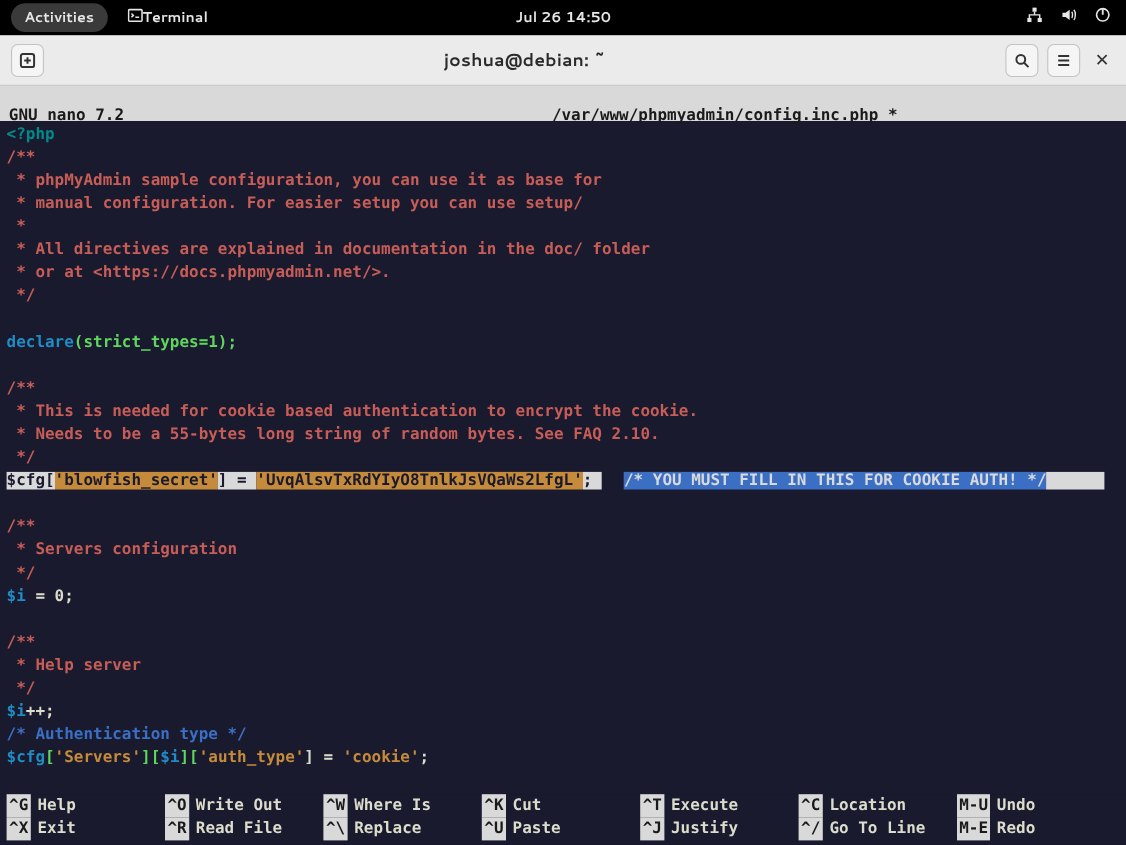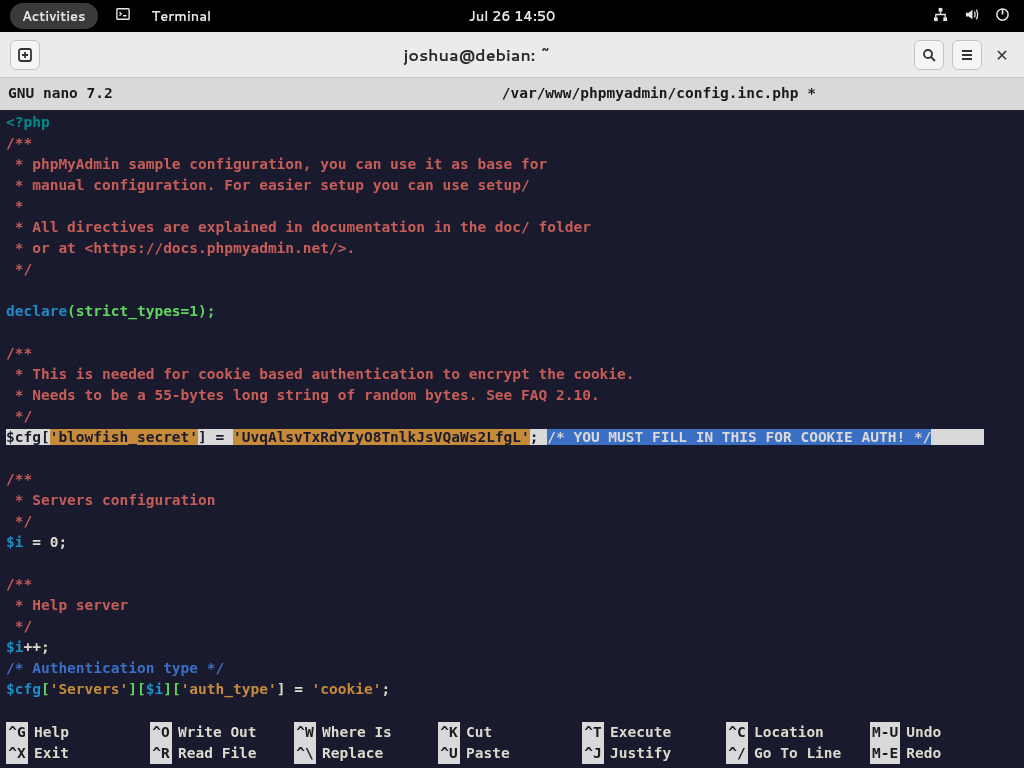--- a/index.html
+++ b/index.html
@@ -1,57 +1,57 @@
 <!DOCTYPE html>
 <html><head>
 <meta charset="utf-8">
 <style>
 * { margin: 0; padding: 0; box-sizing: border-box; }
 html, body { width: 1024px; height: 768px; overflow: hidden; font-family: "DejaVu Sans Mono", "Liberation Mono", monospace; background: #1a1a2e; }
 
 
 .topbar { height: 32px; background: #000; color: #e6e6e6; display: flex; align-items: center; font-family: "Cantarell", "DejaVu Sans", sans-serif; font-size: 13px; font-weight: 600; }
 .topbar .activities { background: #3a3a3a; border-radius: 14px; padding: 4px 12px; margin-left: 10px; cursor: pointer; }
-.topbar .app { display: flex; align-items: center; gap: 22px; margin-left: 18px; }
+.topbar .app { display: flex; align-items: center; gap: 0; margin-left: 18px; }
 .topbar .app svg { width: 14px; height: 14px; fill: none; stroke: #e6e6e6; stroke-width: 1.6; }
 .topbar .clock { position: absolute; left: 50%; transform: translateX(-50%); }
 .topbar .tray { margin-left: auto; margin-right: 14px; display: flex; gap: 16px; align-items: center; }
 .topbar .tray svg { width: 15px; height: 15px; fill: #e6e6e6; }
 
 
 .winchrome { height: 46px; background: #ebebeb; border-bottom: 1px solid #c9c9c9; display: flex; align-items: center; padding: 0 10px; font-family: "Cantarell", "DejaVu Sans", sans-serif; }
 .winchrome .squarebtn { width: 30px; height: 30px; border: 1px solid #c3c3c3; border-radius: 6px; background: #f5f5f5; display: flex; align-items: center; justify-content: center; cursor: pointer; }
 .winchrome .squarebtn svg { width: 16px; height: 16px; stroke: #333; fill: none; stroke-width: 1.8; }
 .winchrome .title { flex: 1; text-align: center; font-weight: 700; font-size: 16px; color: #2a2a2a; }
 .winchrome .right { display: flex; gap: 8px; align-items: center; }
 .winchrome .closebtn { width: 24px; height: 24px; display: flex; align-items: center; justify-content: center; cursor: pointer; font-size: 16px; color: #333; }
 
 
-.nanostatus { height: 32px; background: #d9d9d9; color: #1a1a1a; display: flex; font-size: 14.5px; font-weight: 700; line-height: 22px; padding: 4px 8px; }
+.nanostatus { height: 18px; background: #d9d9d9; color: #1a1a1a; display: flex; font-size: 14.5px; font-weight: 700; line-height: 22px; padding: 16px 8px; }
 .nanostatus .ver { width: 200px; }
 .nanostatus .fn { flex: 1; text-align: right; }
 
 
 .editor { background: #1a1a2e; color: #dcdccc; font-size: 14.5px; line-height: 21px; padding: 2px 6px; height: 612px; white-space: pre; font-weight: 600; overflow: hidden; }
 .c-phptag { color: #008b8b; font-weight: 700; text-align: center; }
 .c-comment { color: #c65d57; }
 .c-keyword { color: #1f8cc5; font-weight: 700; }
 .c-paren   { color: #5fd75f; }
 .c-normal  { color: #dcdccc; }
 .c-var     { color: #1f8cc5; font-weight: 700; }
 .c-string  { color: #c68b3a; }
 .c-comment2{ color: #3a6fc4; font-weight: 700; }
 
 .hl-wrap { display: inline; }
 .hl-selbg { background: #d9d9d9; }
 .hl-selbg .c-var { color: #1a1a2e; }
 .hl-strkey { background: #c68b3a; color: #1a1a2e; font-weight: 700; }
 .hl-brkt { color: #1a1a2e; }
 .hl-eq { color: #1a1a2e; }
-.hl-cmt { background: #3a6fc4; color: #d9d9d9; }
+.hl-cmt { background: #3a6fc4; color: #d9d9d9; margin-left: 20px; }
 .hl-tail { background: #d9d9d9; }
 
 
 .nanofoot { background: #1a1a2e; color: #dcdccc; font-size: 14.5px; line-height: 21px; padding: 0 6px 4px 6px; font-weight: 600; }
 .nanofoot .row { display: flex; }
 .nanofoot .cell { display: flex; align-items: center; }
 .nanofoot .key { background: #d9d9d9; color: #1a1a1a; padding: 0 2px; margin-right: 6px; min-width: 22px; text-align: center; }
 .c0 { width: 144px; }
 .c1 { width: 144px; }
 .c2 { width: 144px; }

